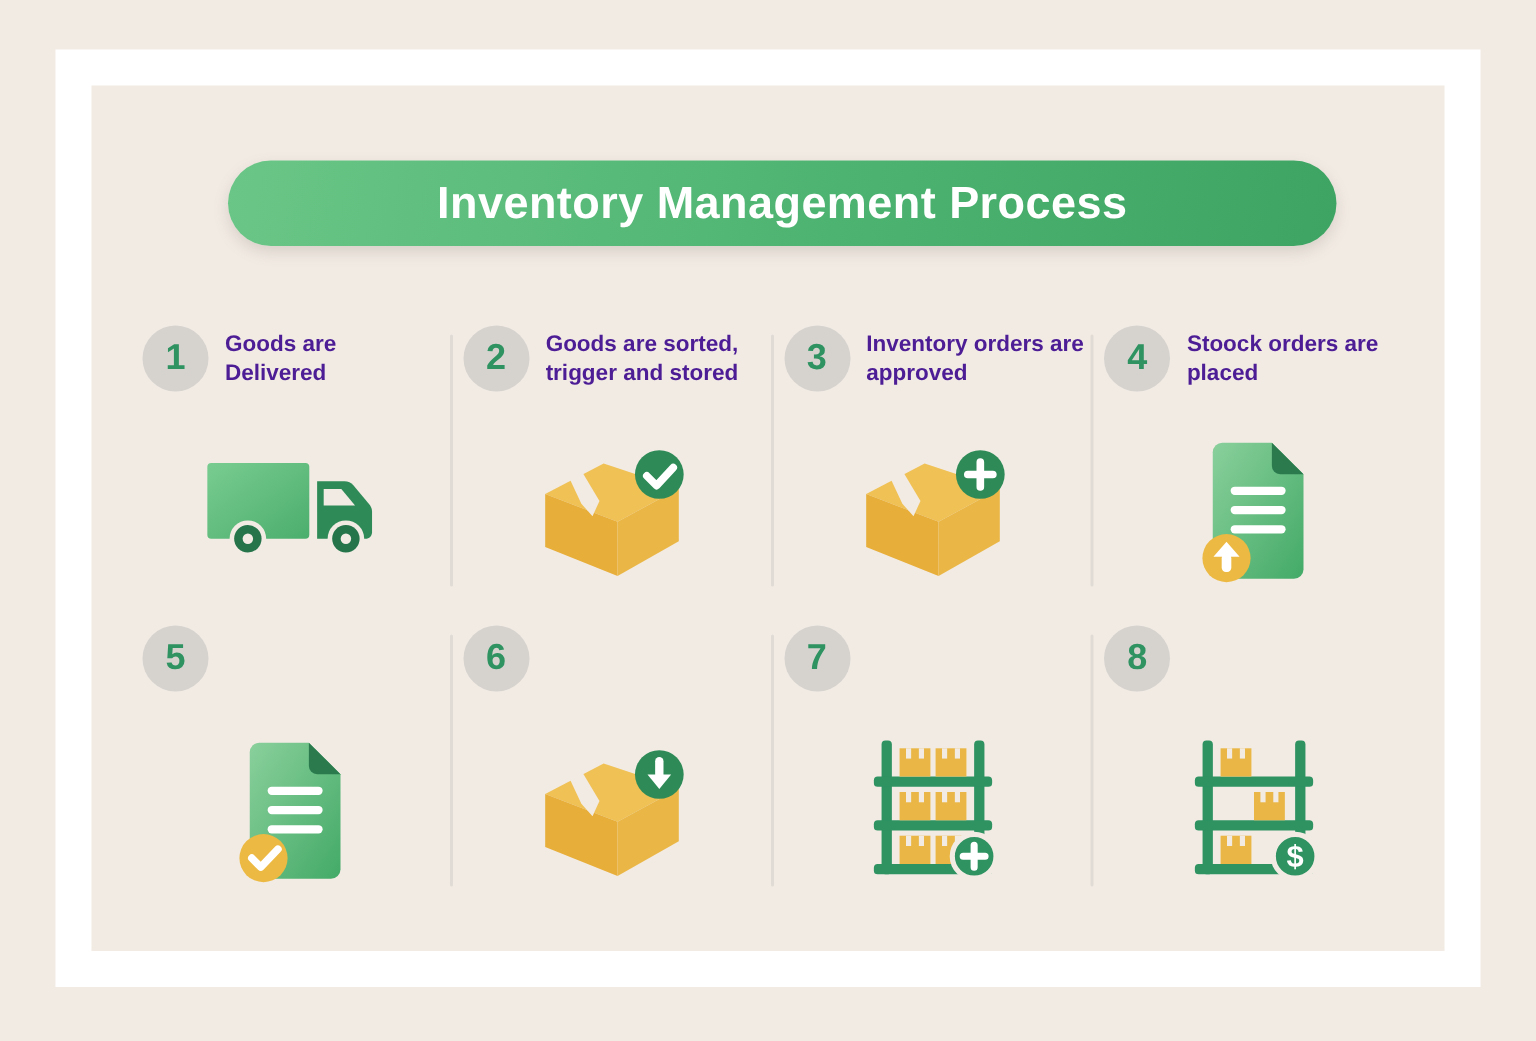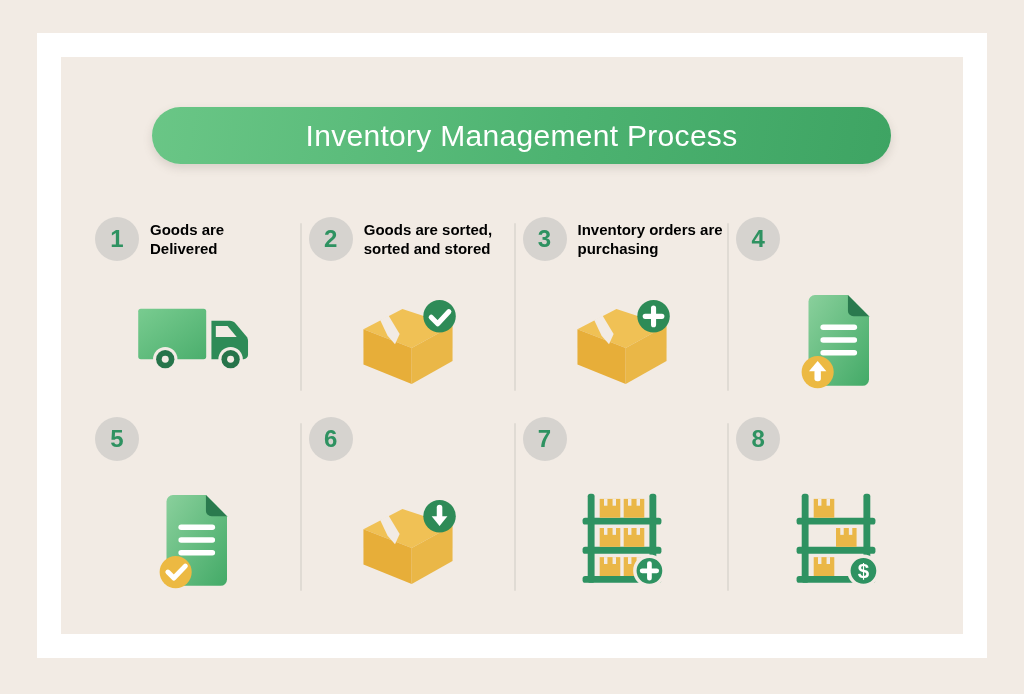--- a/index.html
+++ b/index.html
@@ -23,21 +23,21 @@
   .banner {
     margin:50px 0 0 91px;
     width:739px; height:57px;
     border-radius:28.5px;
     background:linear-gradient(100deg,#6ac686 0%,#4db371 55%,#3ea463 100%);
     display:flex; align-items:center; justify-content:center;
     box-shadow:0 4px 10px rgba(110,100,90,.20);
   }
   .banner h1 {
     margin:12px; color:#ffffff;
-    font-size:30px; font-weight:400; letter-spacing:.3px;
+    font-size:30px; font-weight:700; letter-spacing:.3px;
   }
   .steps {
     margin:53px 0 0 25px;
     width:855px;
     display:grid;
     grid-template-columns:repeat(4,213.75px);
     row-gap:16px;
   }
   .step { position:relative; padding:0 6px 0 9px; }
   .step.has-divider::before {
@@ -45,21 +45,21 @@
     width:2px; height:168px; background:#e0dbd4; border-radius:1px;
   }
   .step-header { display:flex; align-items:center; gap:11px; }
   .num-circle {
     width:44px; height:44px; flex:0 0 44px;
     border-radius:50%; background:#d6d3cf;
     display:flex; align-items:center; justify-content:center;
   }
   .num-circle span { color:#2e9261; font-size:24px; font-weight:700; }
   .step-label {
-    color:#000000; font-size:15px; font-weight:600; line-height:1.3;
+    color:#4c1d95; font-size:15px; font-weight:600; line-height:1.3;
   }
   .step-label div { white-space:nowrap; }
   .icon-area {
     height:122px; margin-top:18px;
     display:flex; align-items:center; justify-content:center;
   }
 </style>
 </head>
 <body>
 
@@ -110,21 +110,21 @@
         </div>
       </div>
 
       <div class="step has-divider">
         <div class="step-header">
           <div class="num-circle">
               <span>2</span>
             </div>
           <div class="step-label">
             <div>Goods are sorted,</div>
-            <div>sorted and stored</div>
+            <div>trigger and stored</div>
           </div>
         </div>
         <div class="icon-area">
           <svg width="104" height="90" viewBox="0 0 112 97">
             <polygon points="8,37 50,15 104,33 60,57" fill="#f0c155"></polygon>
             <polygon points="8,37 60,57 60,96 8,75" fill="#e7ae39"></polygon>
             <polygon points="60,57 104,33 104,71 60,96" fill="#eab747"></polygon>
             <polygon points="26,27 35,22 47,42 42,53 34,44" fill="#f2ebe4"></polygon>
             <circle cx="90" cy="23" r="17.5" fill="#2e8b57"></circle>
             <path d="M81 24 l7 7 l12 -13" stroke="#ffffff" stroke-width="5.5" fill="none" stroke-linecap="round" stroke-linejoin="round"></path>
@@ -132,40 +132,44 @@
         </div>
       </div>
 
       <div class="step has-divider">
         <div class="step-header">
           <div class="num-circle">
               <span>3</span>
             </div>
           <div class="step-label">
             <div>Inventory orders are</div>
-            <div>purchasing</div>
+            <div>approved</div>
           </div>
         </div>
         <div class="icon-area">
           <svg width="104" height="90" viewBox="0 0 112 97">
             <polygon points="8,37 50,15 104,33 60,57" fill="#f0c155"></polygon>
             <polygon points="8,37 60,57 60,96 8,75" fill="#e7ae39"></polygon>
             <polygon points="60,57 104,33 104,71 60,96" fill="#eab747"></polygon>
             <polygon points="26,27 35,22 47,42 42,53 34,44" fill="#f2ebe4"></polygon>
             <circle cx="90" cy="23" r="17.5" fill="#2e8b57"></circle>
             <path d="M90 14 v18 M81 23 h18" stroke="#ffffff" stroke-width="5.5" stroke-linecap="round"></path>
           </svg>
         </div>
       </div>
 
       <div class="step has-divider">
         <div class="step-header">
           <div class="num-circle">
               <span>4</span>
             </div>
+          <div class="step-label">
+            <div>Stoock orders are</div>
+            <div>placed</div>
+          </div>
         </div>
         <div class="icon-area">
           <svg width="88" height="102" viewBox="0 0 96 110">
             <path d="M25 6 h36 l23 23 v69 a7 7 0 0 1 -7 7 H25 a7 7 0 0 1 -7 -7 V13 a7 7 0 0 1 7 -7 Z" fill="url(#gDoc)"></path>
             <path d="M61 6 l23 23 h-17 a6 6 0 0 1 -6 -6 Z" fill="#2a7a4e"></path>
             <rect x="31" y="38" width="40" height="6" rx="3" fill="#ffffff"></rect>
             <rect x="31" y="52" width="40" height="6" rx="3" fill="#ffffff"></rect>
             <rect x="31" y="66" width="40" height="6" rx="3" fill="#ffffff"></rect>
             <circle cx="28" cy="90" r="17.5" fill="#ecb942"></circle>
             <polygon points="28,78 18.5,89 37.5,89" fill="#ffffff"></polygon>

